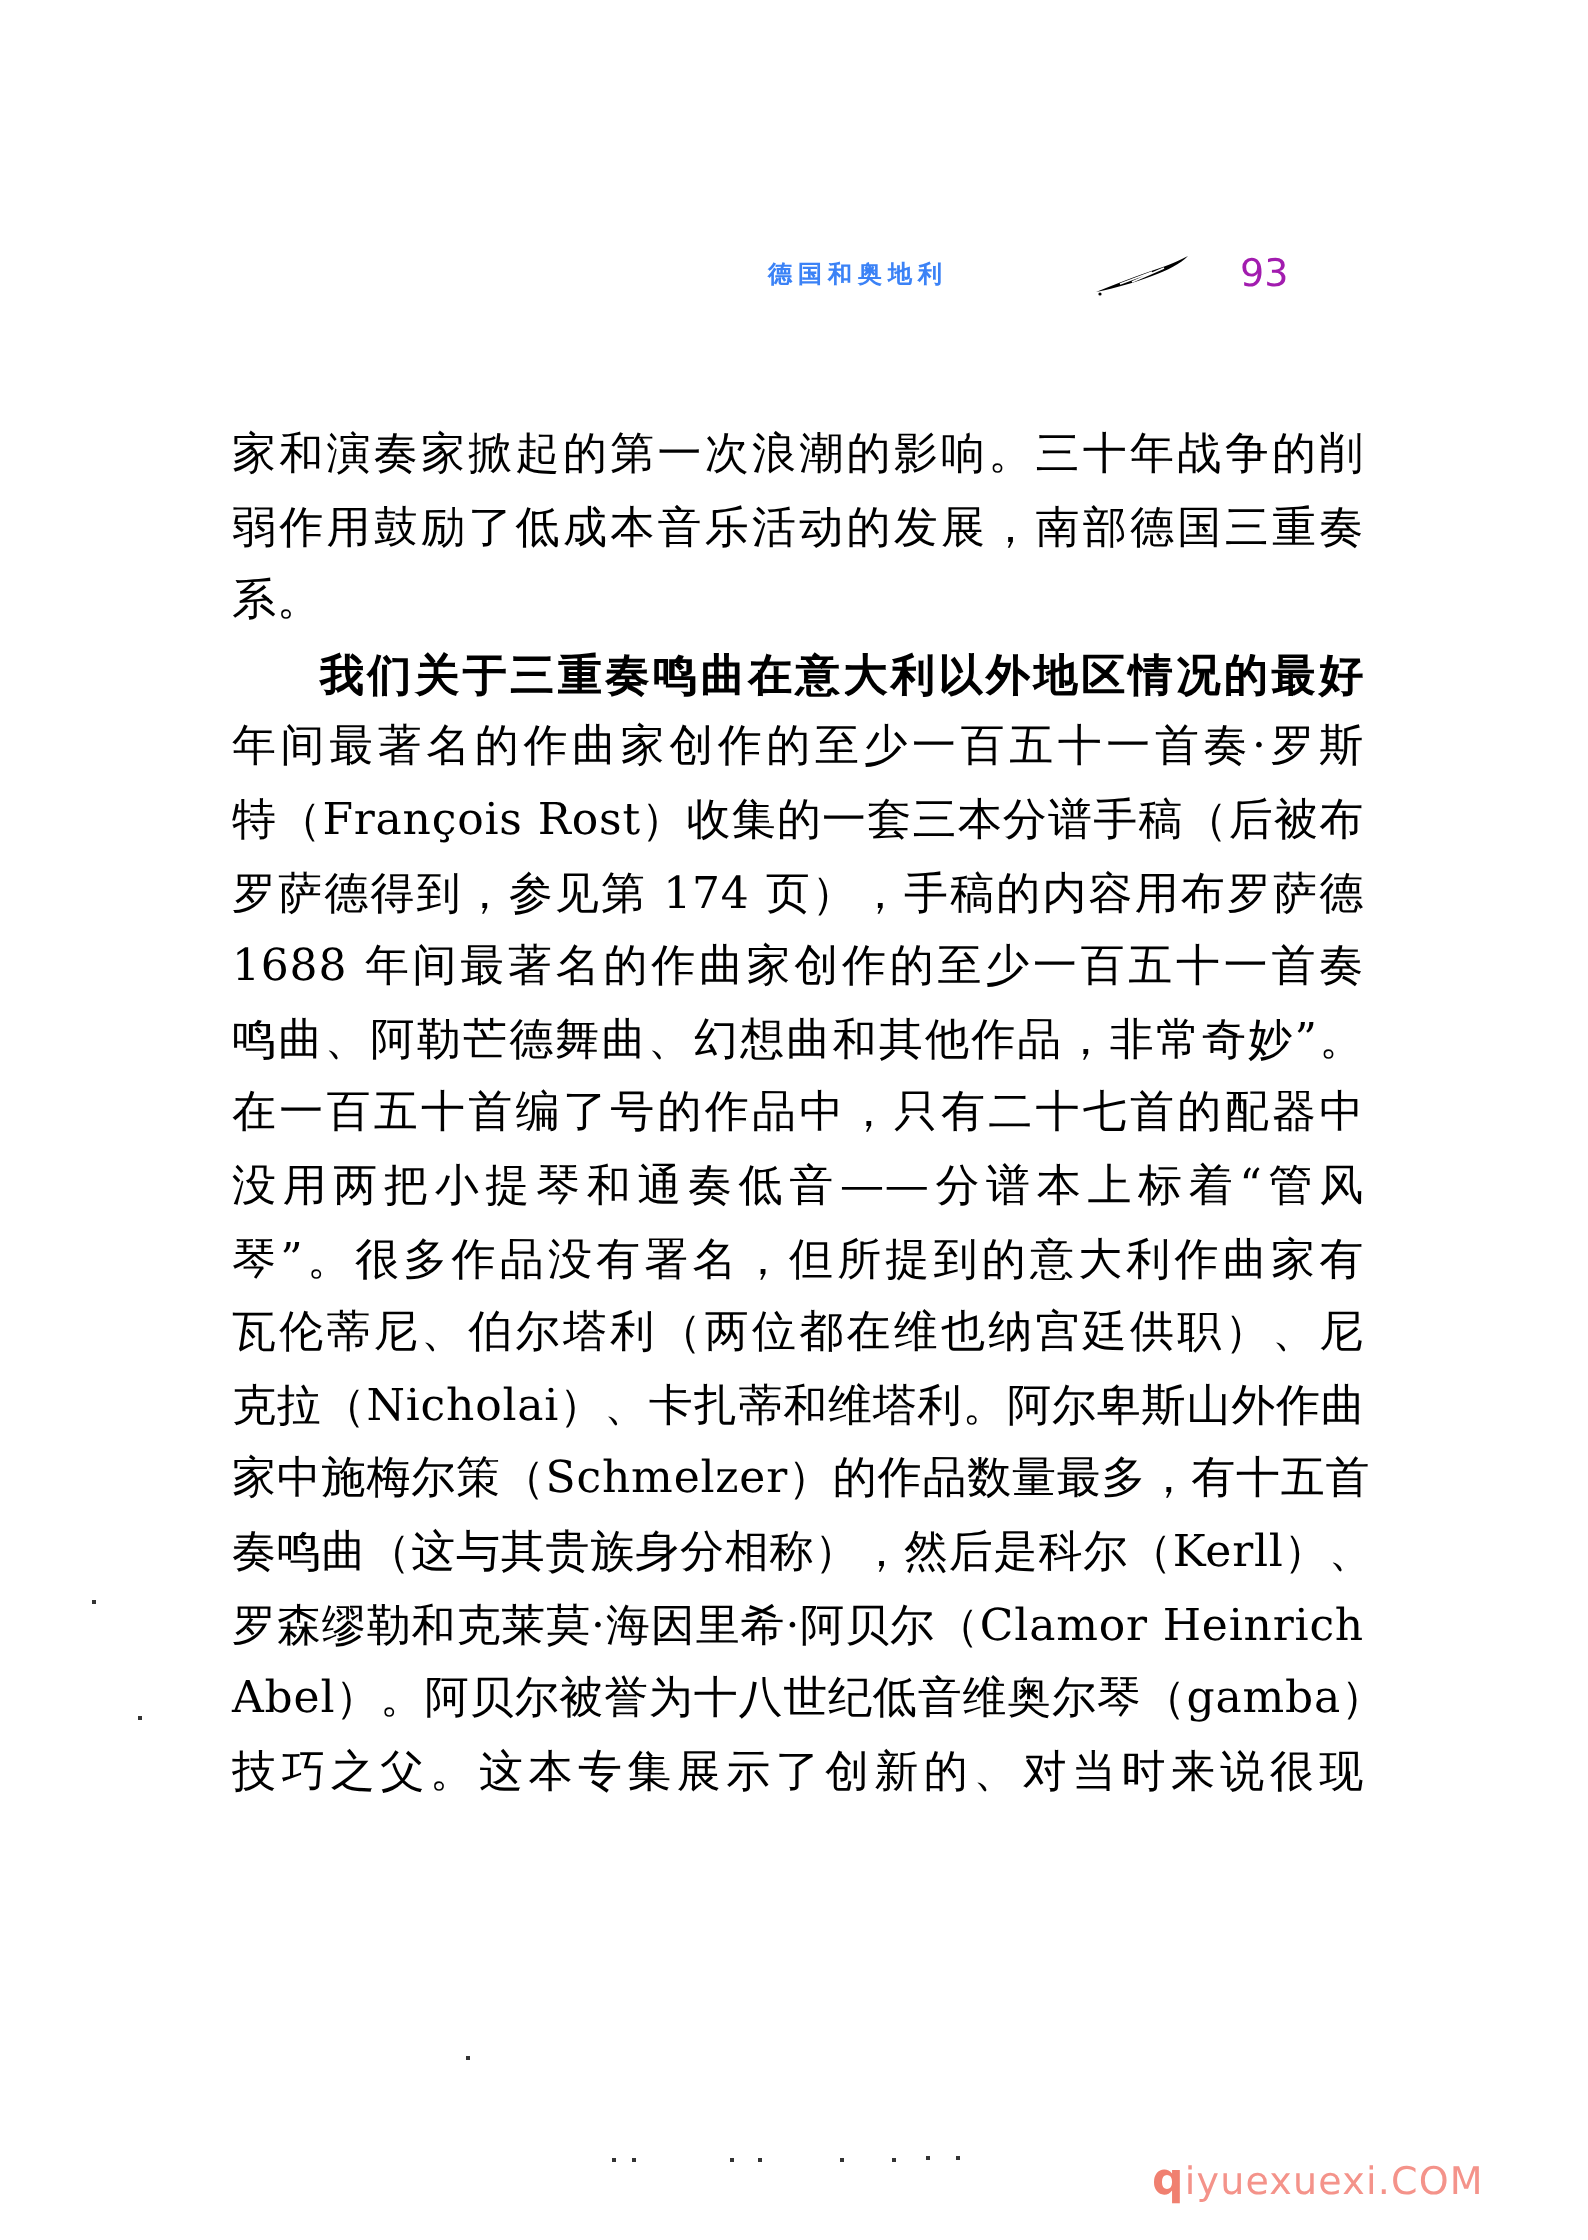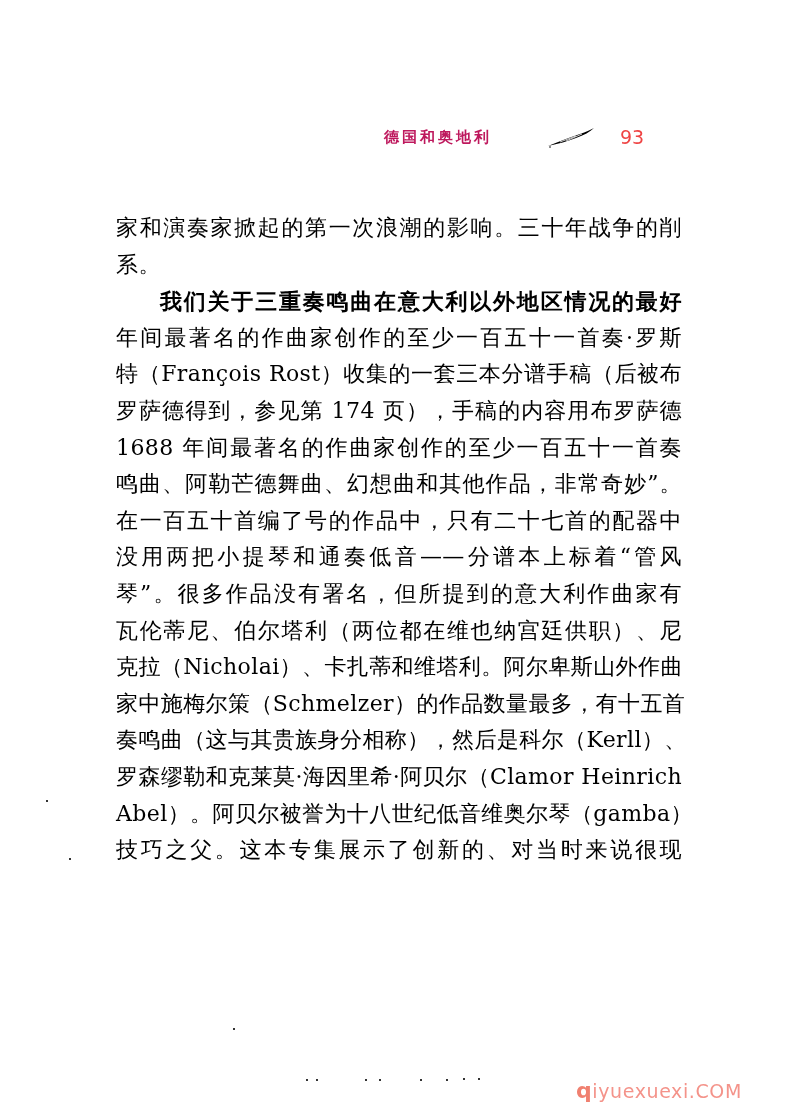--- a/index.html
+++ b/index.html
@@ -21,40 +21,40 @@
       left: 384px;
       width: 280px;
       height: 30px;
     }
     .header-title {
       position: absolute;
       left: 0;
       top: 0;
       font-family: "DejaVu Sans", sans-serif;
       font-weight: bold;
-      font-size: 15px;
+      font-size: 12px;
       letter-spacing: 3px;
       line-height: 22px;
-      color: #be185d;
+      color: #3b82f6;
     }
     .quill-icon {
       position: absolute;
       left: 162px;
       top: 0px;
       width: 50px;
       height: 22px;
     }
     .page-number {
       position: absolute;
       left: 236px;
       top: -2px;
       font-family: "DejaVu Sans", sans-serif;
       font-size: 19px;
       line-height: 26px;
-      color: #ef4444;
+      color: #a21caf;
     }
     .body-text {
       position: absolute;
       left: 116px;
       top: 210px;
       width: 566px;
     }
     .line {
       display: block;
       height: 36.6px;
@@ -103,20 +103,21 @@
     <path d="M2 20 C 12 16, 22 12, 34 8 C 40 6, 44 4, 48 2 C 44 6, 38 9, 30 12 C 22 15, 12 18, 2 20 Z" fill="#000"></path>
     <path d="M14 16 L 30 10 M 20 15 L 36 8" stroke="#fff" stroke-width="0.8"></path>
     <circle cx="4" cy="21" r="0.8" fill="#000"></circle>
   </svg>
   <span class="page-number">93</span>
 </div>
 
 <div class="body-text">
   <div>
     <span class="line">家和演奏家掀起的第一次浪潮的影响。三十年战争的削</span>
+    <span class="line">弱作用鼓励了低成本音乐活动的发展，南部德国三重奏</span>
     <span class="line last">系。</span>
   </div>
   <div>
     <span class="line indent">我们关于三重奏鸣曲在意大利以外地区情况的最好</span>
     <span class="line">年间最著名的作曲家创作的至少一百五十一首奏·罗斯</span>
     <span class="line">特（François Rost）收集的一套三本分谱手稿（后被布</span>
     <span class="line">罗萨德得到，参见第 174 页），手稿的内容用布罗萨德</span>
     <span class="line">1688 年间最著名的作曲家创作的至少一百五十一首奏</span>
     <span class="line">鸣曲、阿勒芒德舞曲、幻想曲和其他作品，非常奇妙”。</span>
     <span class="line">在一百五十首编了号的作品中，只有二十七首的配器中</span>

